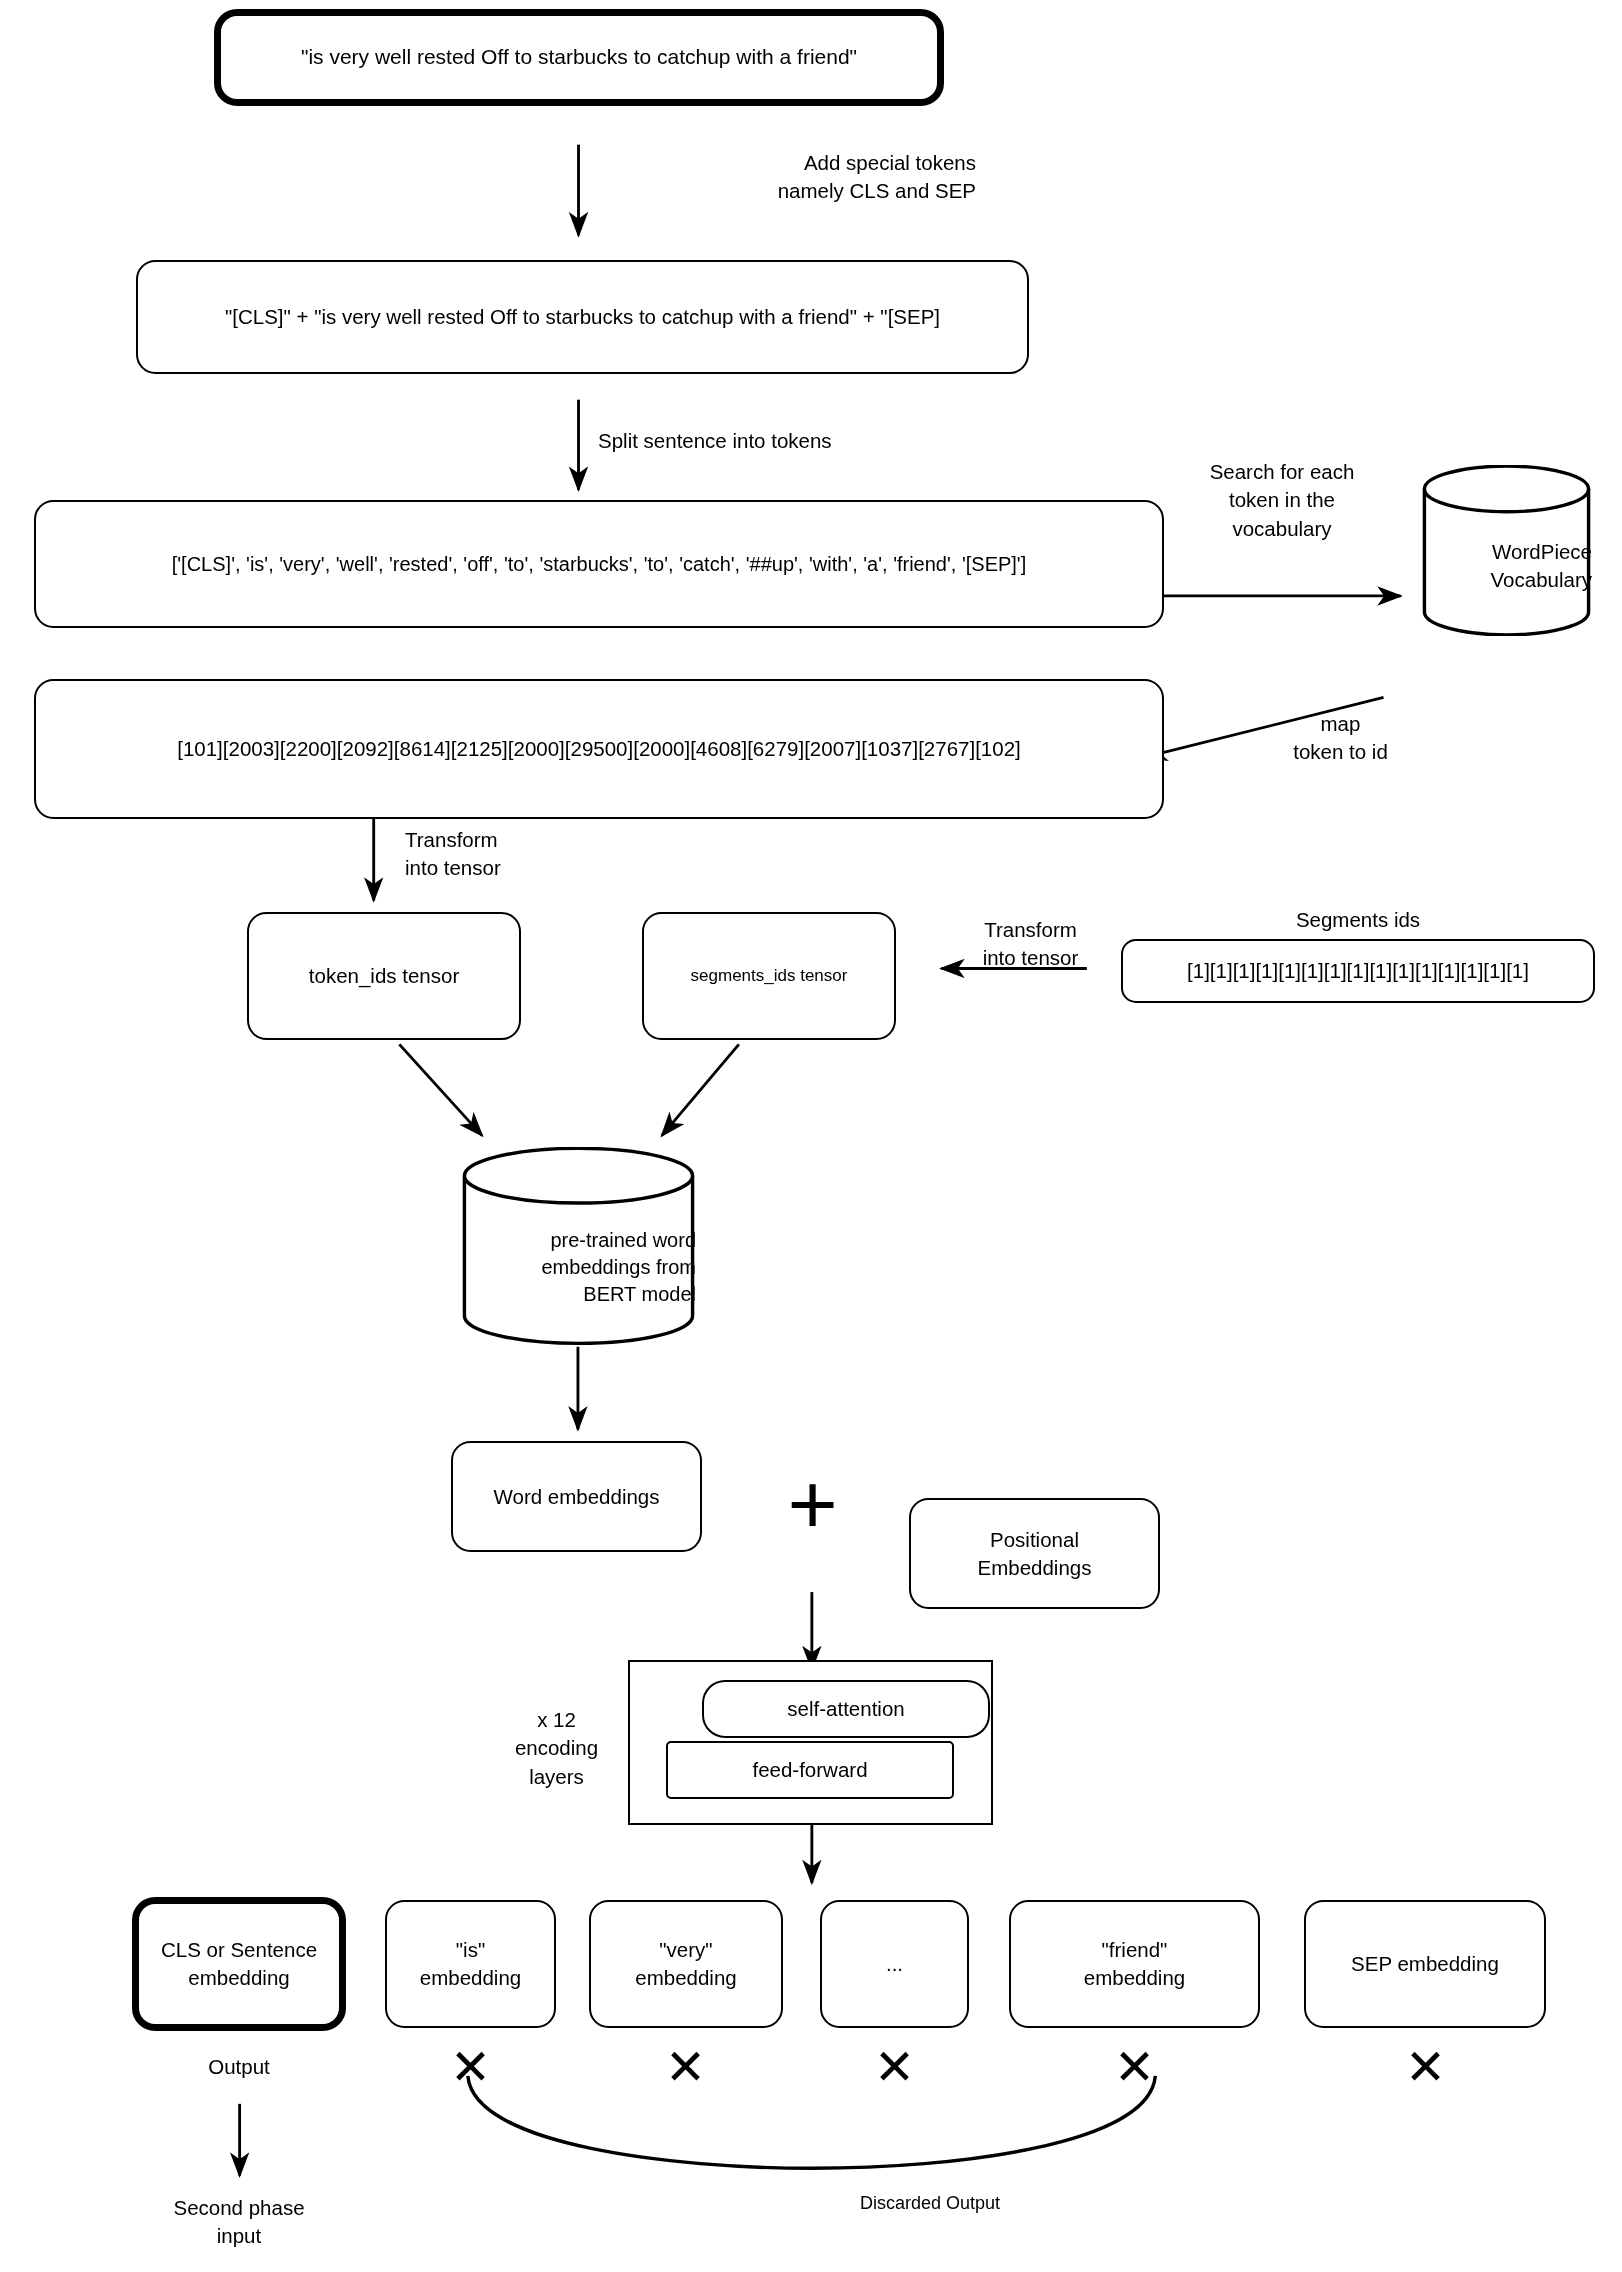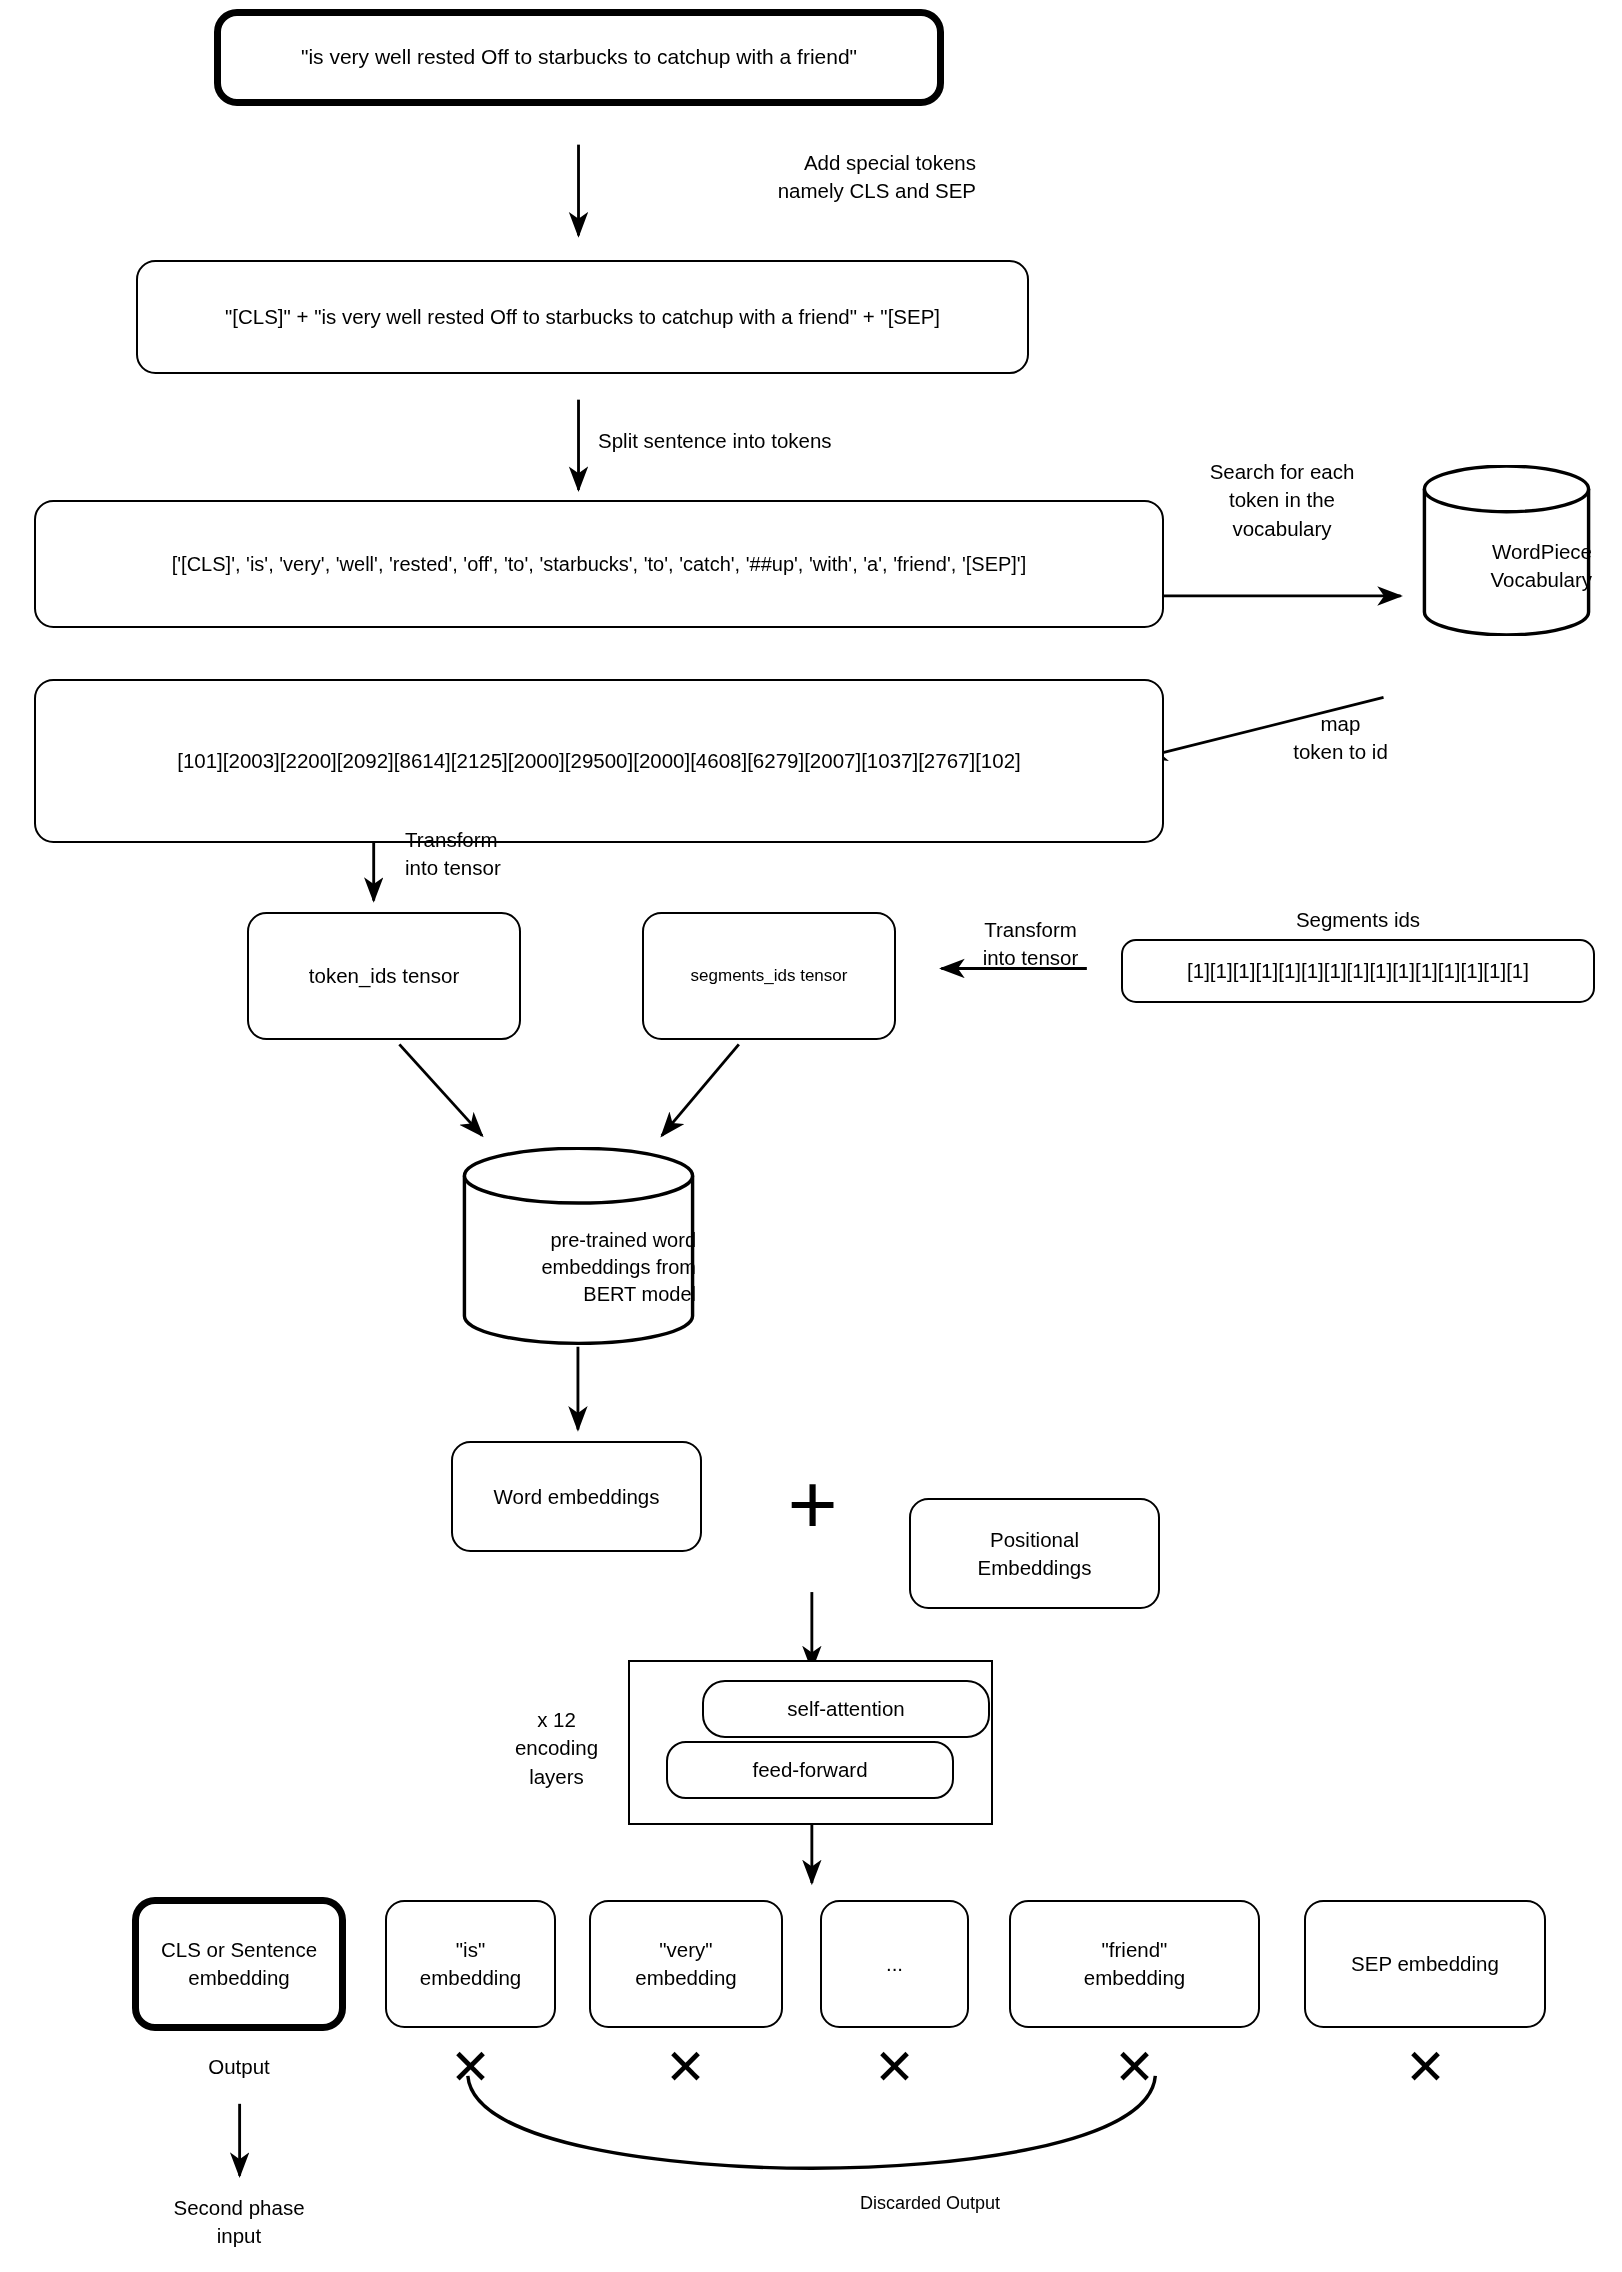--- a/index.html
+++ b/index.html
@@ -146,21 +146,21 @@
       <path d="M6,42 L6,258 A144,40 0 0 0 294,258 L294,42" fill="#ffffff" stroke="#000000" stroke-width="6"></path>
       <ellipse cx="150" cy="42" rx="144" ry="40" fill="#ffffff" stroke="#000000" stroke-width="6"></ellipse>
     </svg>
     <div class="cyl-text" style="top:73px; font-size:20.5px;">WordPiece
 Vocabulary</div>
   </div>
 
   <div class="label" style="left:1215px; top:710px; width:251px; font-size:20.5px;">map
 token to id</div>
 
-  <div class="node" style="left:34px; top:679px; width:1130px; height:164px; font-size:20.5px;">
+  <div class="node" style="left:34px; top:679px; width:1130px; height:140px; font-size:20.5px;">
     <span>[101][2003][2200][2092][8614][2125][2000][29500][2000][4608][6279][2007][1037][2767][102]</span>
   </div>
 
   <div class="label" style="left:405px; top:826px; width:240px; font-size:20.5px; text-align:left;">Transform
 into tensor</div>
 
   <div class="node" style="left:247px; top:912px; width:274px; height:128px; font-size:20.5px;">
     <span>token_ids tensor</span>
   </div>
 
@@ -201,21 +201,21 @@
   <div class="label" style="left:488px; top:1706px; width:137px; font-size:20.5px;">x 12
 encoding
 layers</div>
 
   <div class="node sq" style="left:628px; top:1660px; width:365px; height:165px; background:#ffffff;"></div>
 
   <div class="node" style="left:666px; top:1680px; width:288px; height:58px; font-size:20.5px; border-radius:23px;margin-left:36px;">
     <span>self-attention</span>
   </div>
 
-  <div class="node" style="left:666px; top:1741px; width:288px; height:58px; font-size:20.5px; border-radius:20px;">
+  <div class="node" style="left:666px; top:1741px; width:288px; height:58px; font-size:20.5px; border-radius:5px;">
     <span>feed-forward</span>
   </div>
 
   <div class="node thick" style="left:132px; top:1897px; width:214px; height:134px; font-size:20.5px;">
     <span>CLS or Sentence
 embedding</span>
   </div>
 
   <div class="node" style="left:385px; top:1900px; width:171px; height:128px; font-size:20.5px;">
     <span>"is"

